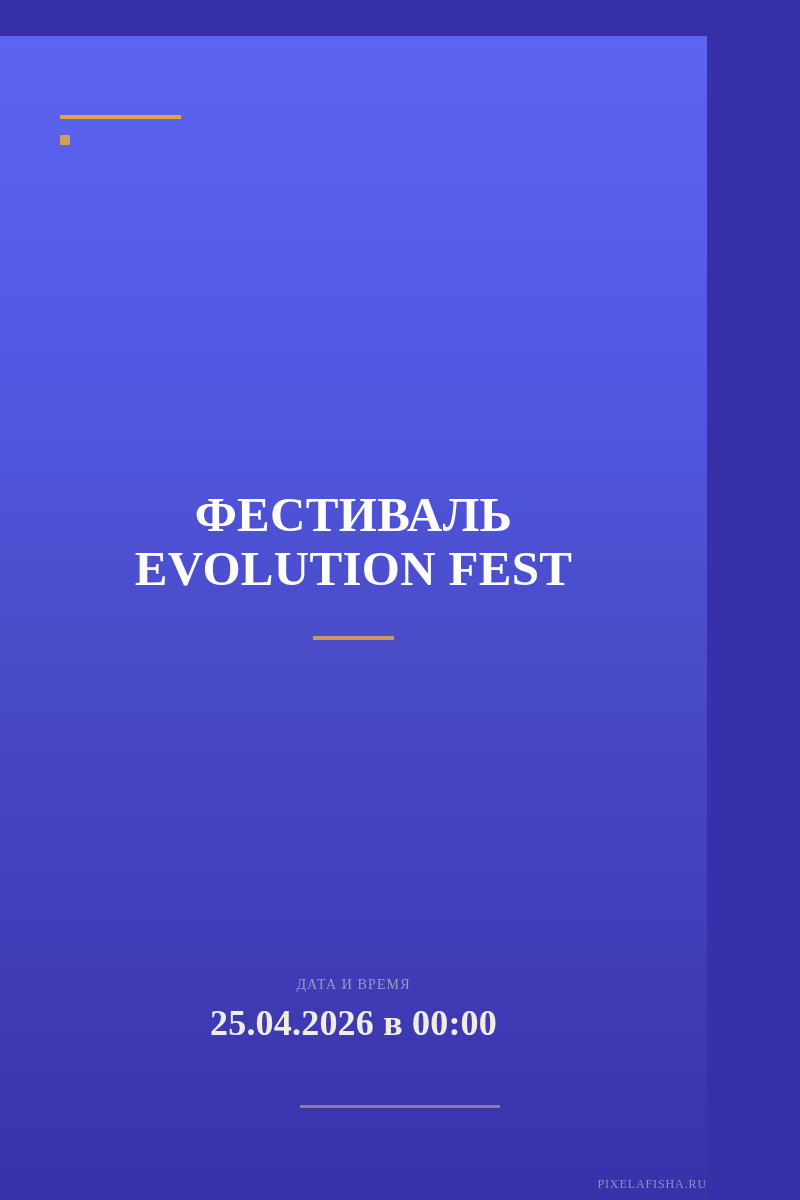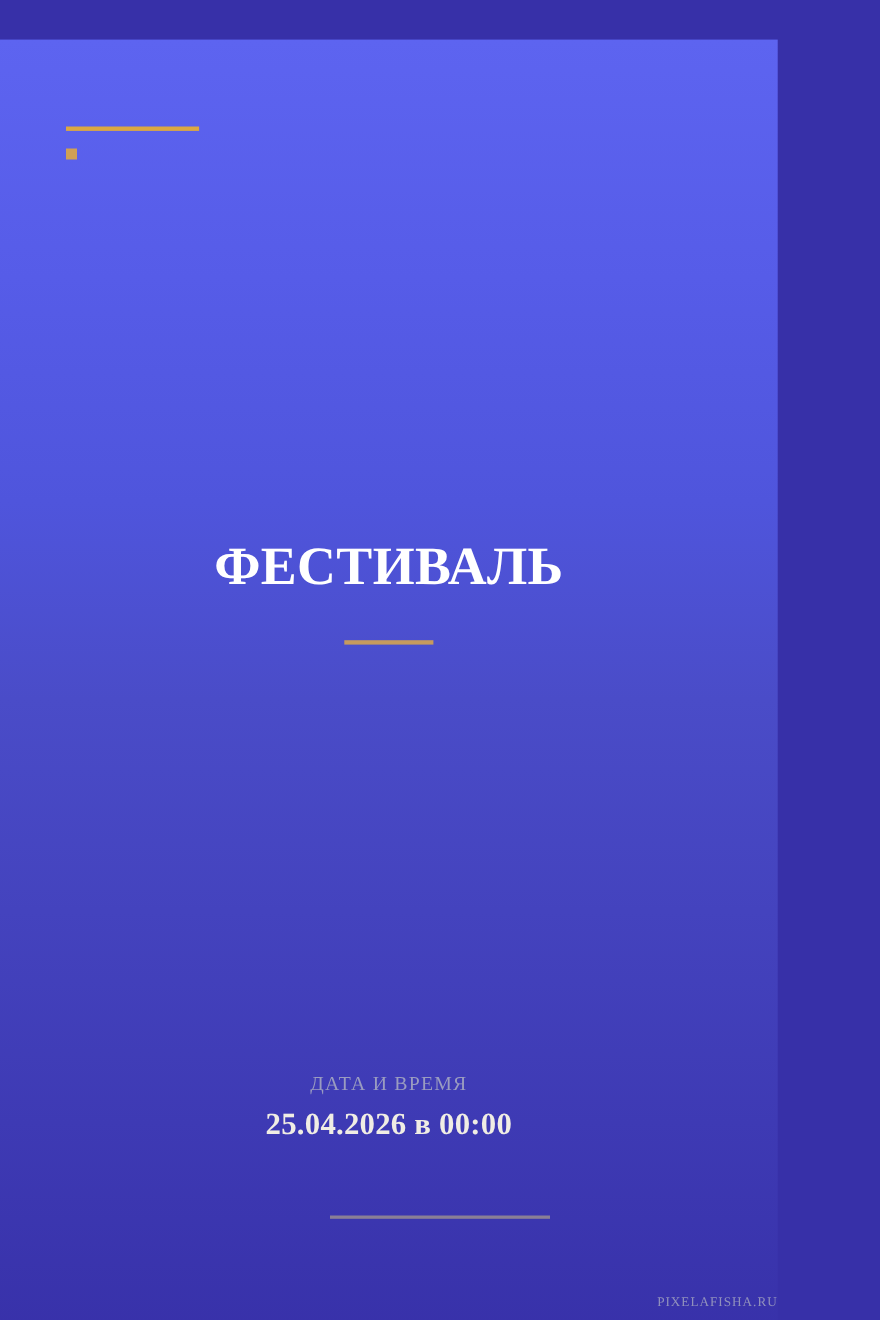--- a/index.html
+++ b/index.html
@@ -80,30 +80,30 @@
   .date-block {
     position: absolute;
     left: 0;
     right: 0;
     top: 941px;
     text-align: center;
   }
   .date-label {
     display: block;
     color: #9A9CC0;
-    font-size: 18px;
+    font-size: 14px;
     font-weight: normal;
     letter-spacing: 1.1px;
     line-height: 16px;
   }
   .date-value {
     display: block;
     margin-top: 14px;
     color: #F0EDE4;
-    font-size: 28px;
+    font-size: 36px;
     font-weight: bold;
     letter-spacing: 0.2px;
     line-height: 32px;
     white-space: nowrap;
   }
 
   
   .bottom-rule {
     position: absolute;
     left: 300px;
@@ -134,20 +134,21 @@
 
 <div class="poster">
 
   <div class="corner-mark">
     <div class="bar"></div>
     <div class="square"></div>
   </div>
 
   <div class="title-block">
     <span class="title-line">ФЕСТИВАЛЬ</span>
+    <span class="title-line">EVOLUTION FEST</span>
     <div class="title-rule"></div>
   </div>
 
   <div class="date-block">
     <span class="date-label">ДАТА И ВРЕМЯ</span>
     <span class="date-value">25.04.2026 в 00:00</span>
   </div>
 
   <div class="bottom-rule"></div>
 

